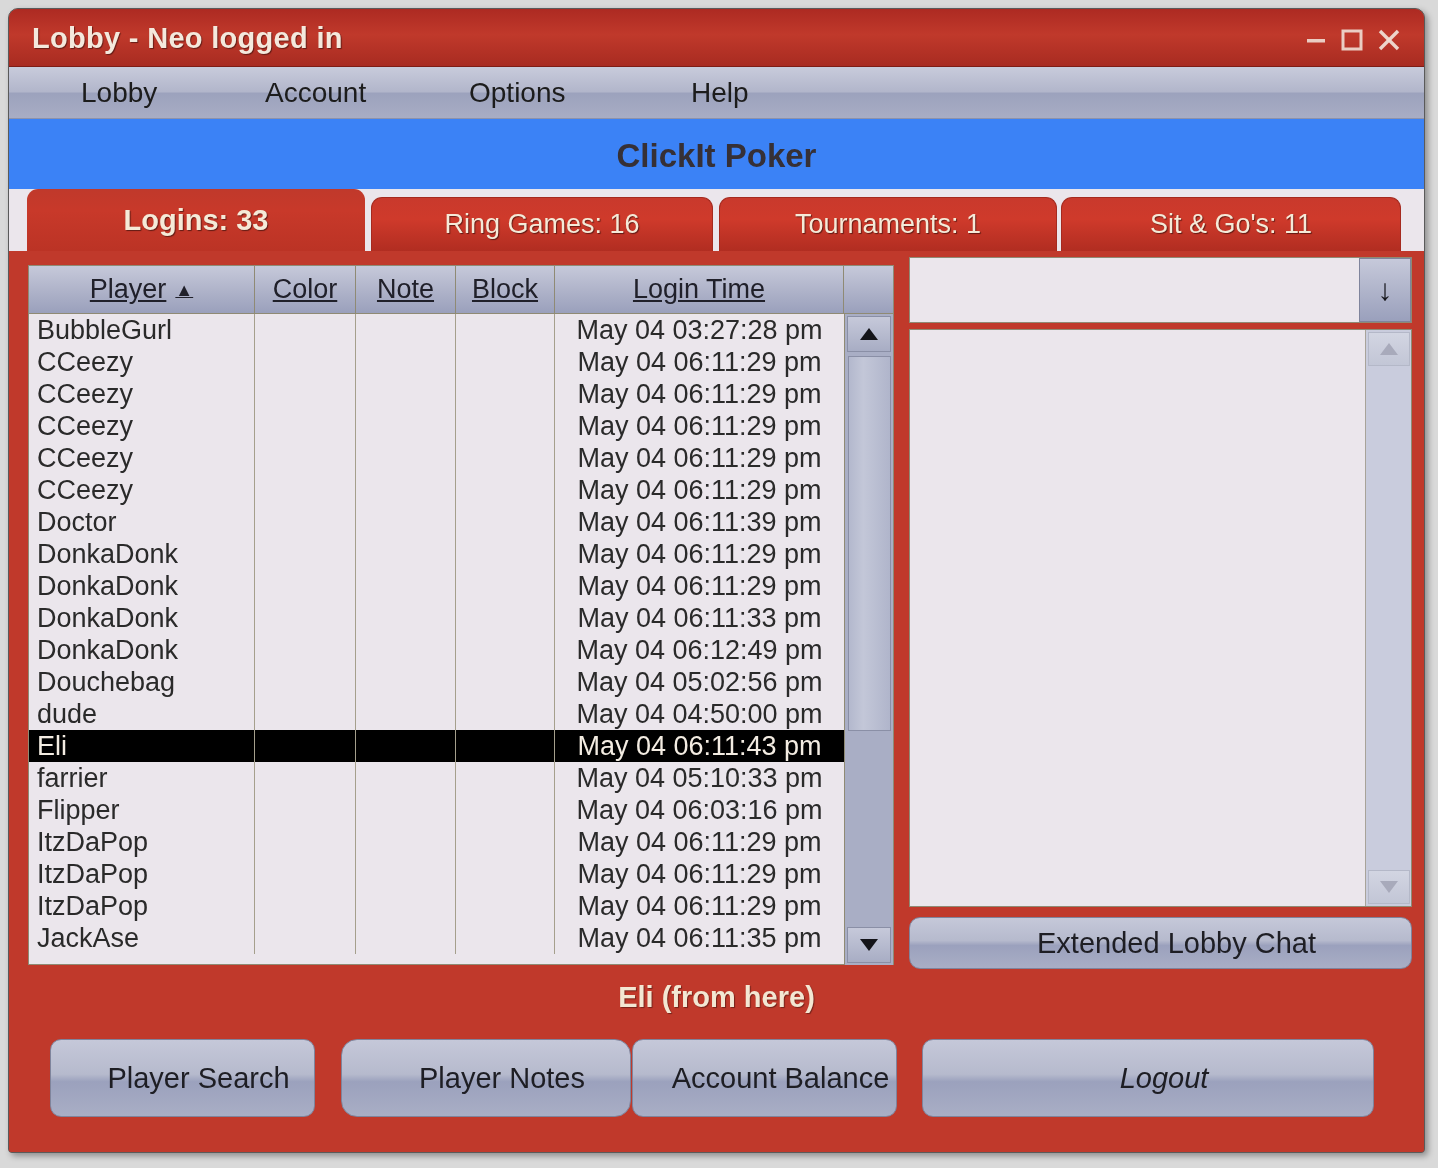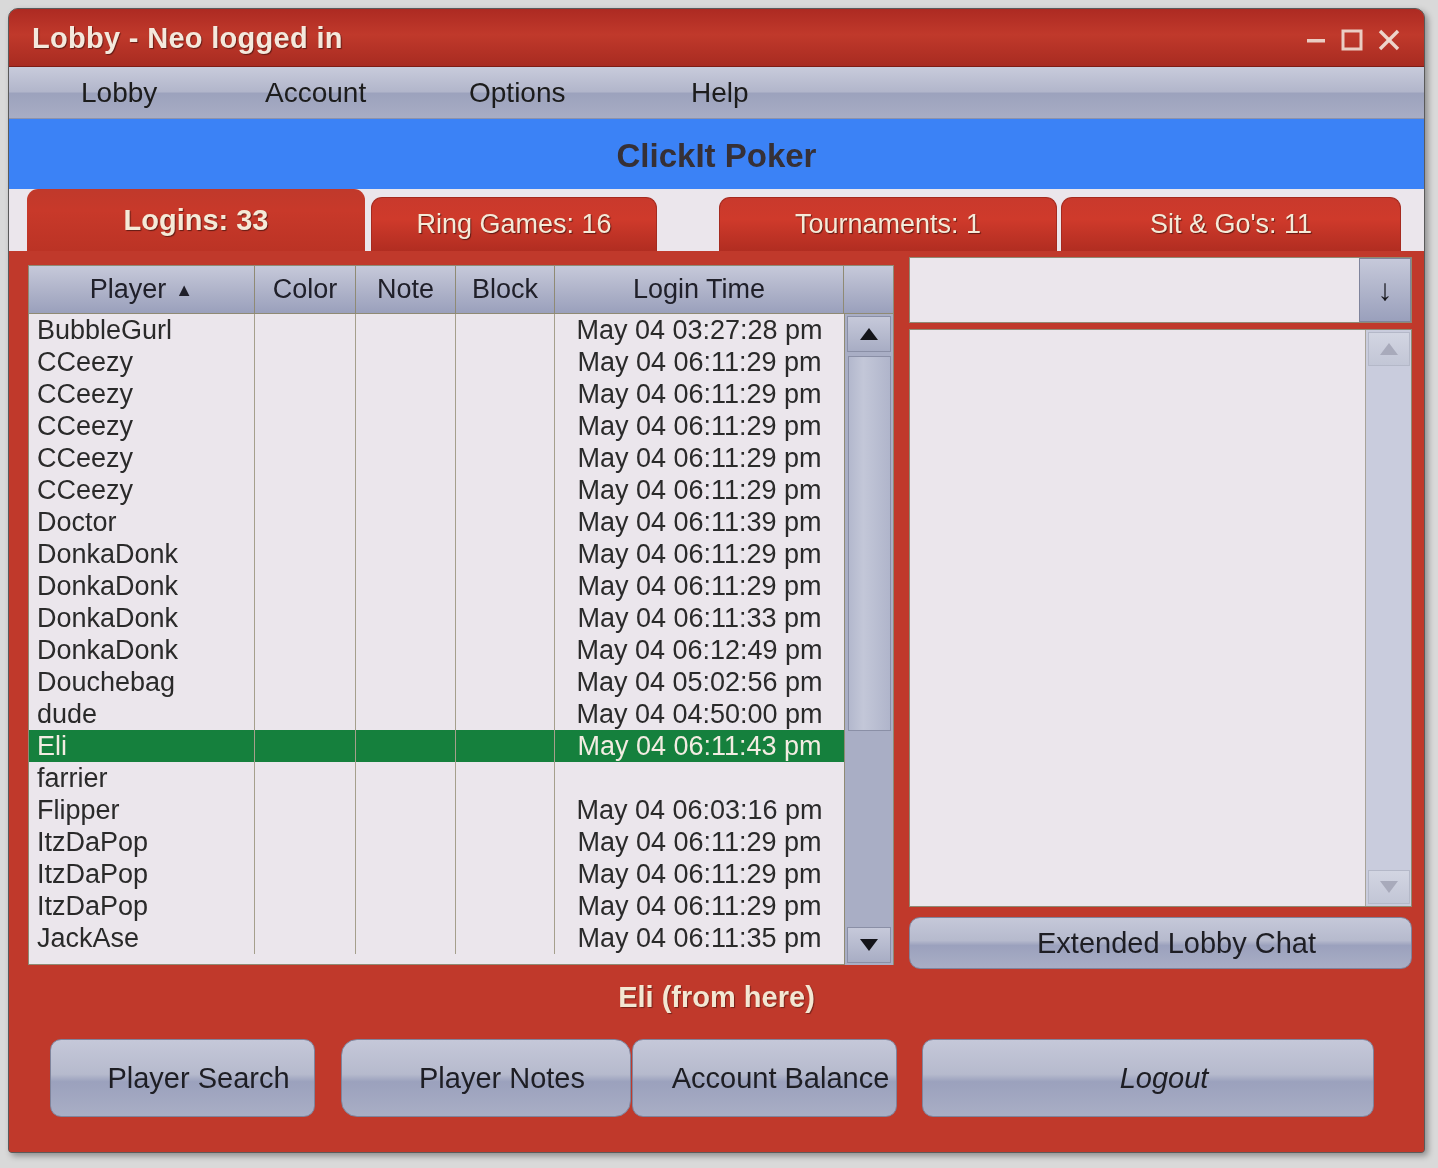--- a/index.html
+++ b/index.html
@@ -103,21 +103,21 @@
     border: 1px solid #a52a1f;
     border-bottom: none;
   }
   .tab.active {
     background: linear-gradient(to bottom, #c0392b 0%, #c8392a 35%, #bb3325 100%);
     font-size: 29px; font-weight: bold;
     height: 62px;
     border: none;
   }
   #tab-0 { left: 18px;   width: 338px; }
-  #tab-1 { left: 362px;  width: 286px; }
+  #tab-1 { left: 362px;  width: 342px; }
   #tab-2 { left: 710px;  width: 338px; }
   #tab-3 { left: 1052px; width: 340px; }
 
   
   #body-area {
     position: absolute; left: 0; top: 242px;
     width: 100%; height: 903px;
     background: #c0392b;
   }
 
@@ -133,40 +133,41 @@
     background: linear-gradient(to bottom, #c6c9da 0%, #b0b4ca 50%, #9aa0bc 100%);
     border-bottom: 1px solid #8f8a74;
   }
   .th {
     position: absolute; top: 0; height: 47px;
     display: flex; align-items: center; justify-content: center;
     font-size: 27px; color: #20202a;
     border-right: 1px solid #8f8a74;
     cursor: pointer;
     white-space: nowrap;
+    text-decoration: underline;
   }
   #th-player { left: 0;    width: 226px; }
   #th-color  { left: 226px; width: 101px; }
   #th-note   { left: 327px; width: 100px; }
   #th-block  { left: 427px; width: 99px;  }
   #th-time   { left: 526px; width: 289px; }
   #th-pad    { left: 815px; width: 49px; border-right: none; }
   #sort-arrow { margin-left: 9px; font-size: 18px; line-height: 1; }
 
   #rows-viewport {
     position: absolute; left: 0; top: 48px;
     width: 815px; height: 651px;
     overflow: hidden;
   }
   .row {
     position: relative;
     height: 32px; width: 815px;
     cursor: pointer;
   }
-  .row.selected { background: #15803d; padding-left: 48px; }
+  .row.selected { background: #000000; padding-left: 48px; }
   .cell {
     position: absolute; top: 0; height: 32px;
     display: flex; align-items: center;
     font-size: 27px; color: #2a2a2a;
     white-space: nowrap;
   }
   .cell-player { left: 0;    width: 226px; padding-left: 8px; border-right: 1px solid #a59f8c; }
   .cell-color  { left: 226px; width: 101px; border-right: 1px solid #a59f8c; }
   .cell-note   { left: 327px; width: 100px; border-right: 1px solid #a59f8c; }
   .cell-block  { left: 427px; width: 99px;  border-right: 1px solid #a59f8c; }
@@ -440,20 +441,21 @@
             <div class="cell cell-color"></div>
             <div class="cell cell-note"></div>
             <div class="cell cell-block"></div>
             <div class="cell cell-time">May 04 06:11:43 pm</div>
           </div>
           <div class="row">
             <div class="cell cell-player">farrier</div>
             <div class="cell cell-color"></div>
             <div class="cell cell-note"></div>
             <div class="cell cell-block"></div>
+            <div class="cell cell-time">May 04 05:10:33 pm</div>
           </div>
           <div class="row">
             <div class="cell cell-player">Flipper</div>
             <div class="cell cell-color"></div>
             <div class="cell cell-note"></div>
             <div class="cell cell-block"></div>
             <div class="cell cell-time">May 04 06:03:16 pm</div>
           </div>
           <div class="row">
             <div class="cell cell-player">ItzDaPop</div>

